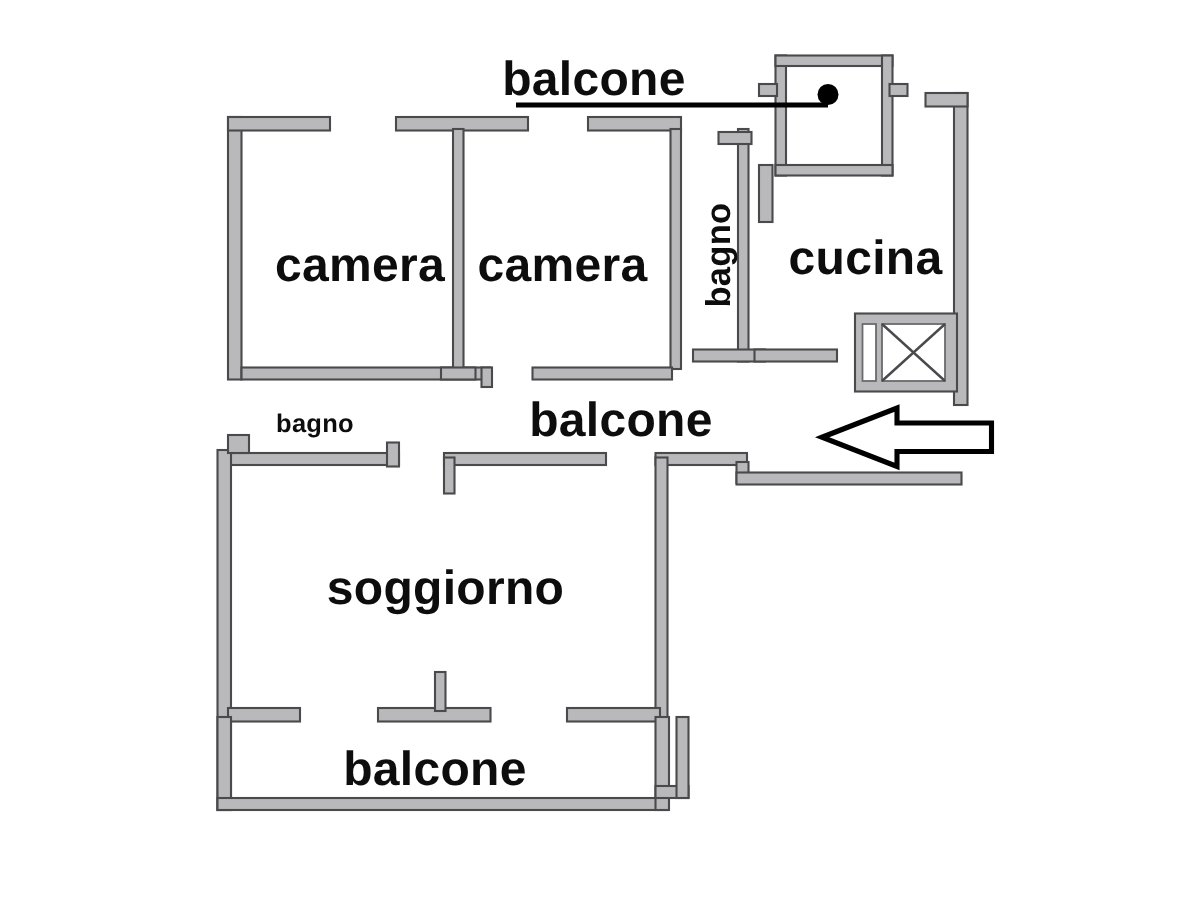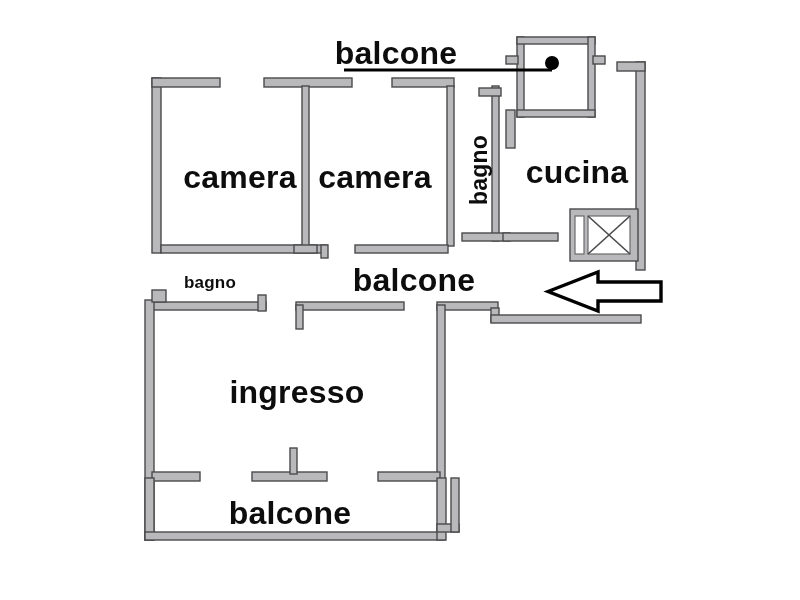--- a/index.html
+++ b/index.html
@@ -129,19 +129,19 @@
   <div class="room-label label-lg" style="left:375px; top:177px;">camera</div>
 
   <div class="room-label label-md label-vert" style="left:479px; top:170px;">bagno</div>
 
   <div class="room-label label-lg" style="left:577px; top:172px;">cucina</div>
 
   <div class="room-label label-sm" style="left:210px; top:283px;">bagno</div>
 
   <div class="room-label label-lg" style="left:414px; top:280px;">balcone</div>
 
-  <div class="room-label label-lg" style="left:297px; top:392px;">ingresso</div>
+  <div class="room-label label-lg" style="left:297px; top:392px;">soggiorno</div>
 
   <div class="room-label label-lg" style="left:290px; top:513px;">balcone</div>
 
   <div class="room-label label-lg" style="left:396px; top:53px;">balcone</div>
 
 </div>
 
 </body></html>

